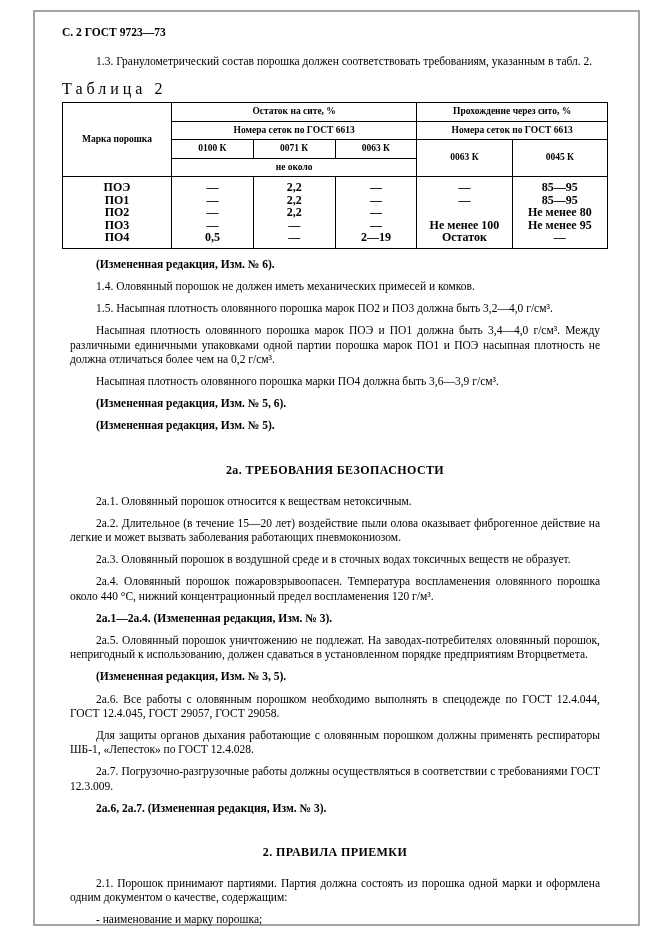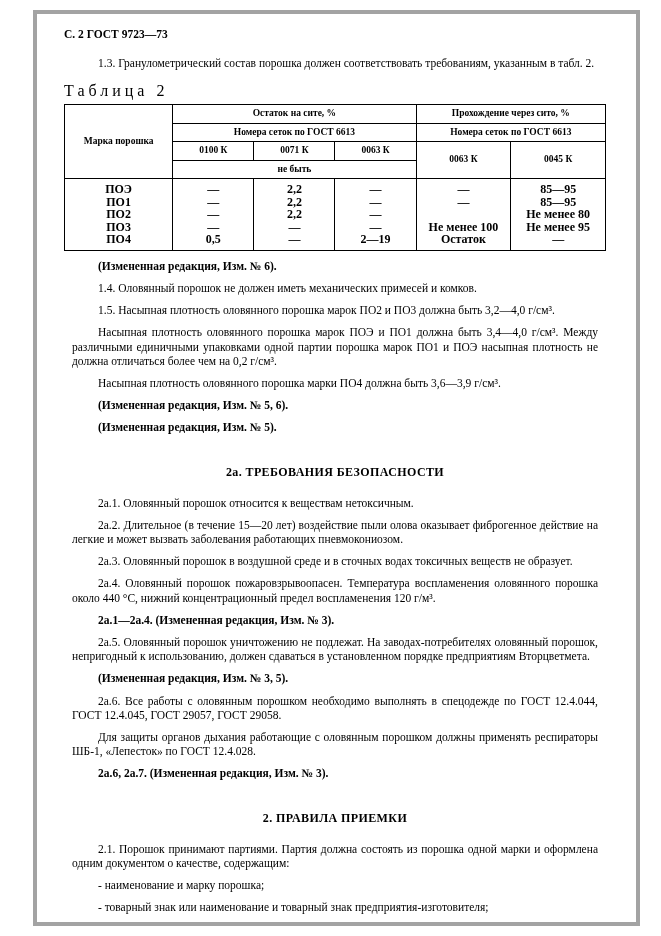--- a/index.html
+++ b/index.html
@@ -11,21 +11,21 @@
     overflow: hidden;
     font-family: "Liberation Serif", serif;
     color: #000;
   }
   .frame {
     position: absolute;
     left: 33px;
     top: 10px;
     width: 607px;
     height: 916px;
-    border: 4px solid #a3a3a3;
+    border: 2px solid #a3a3a3;
     box-sizing: border-box;
     padding: 14px 30px 0 27px;
   }
   .doc-header {
     font-weight: bold;
     font-size: 11.5px;
     margin-bottom: 16px;
   }
   p.para {
     margin: 8px;
@@ -110,21 +110,21 @@
         <th colspan="2">Номера сеток по ГОСТ 6613</th>
       </tr>
       <tr>
         <th>0100 К</th>
         <th>0071 К</th>
         <th>0063 К</th>
         <th rowspan="2">0063 К</th>
         <th rowspan="2">0045 К</th>
       </tr>
       <tr>
-        <th colspan="3">не быть</th>
+        <th colspan="3">не около</th>
       </tr>
     </thead>
     <tbody>
       <tr>
         <td>ПОЭ</td>
         <td>—</td>
         <td>2,2</td>
         <td>—</td>
         <td>—</td>
         <td>85—95</td>
@@ -176,20 +176,21 @@
 
   <p class="para">2а.1. Оловянный порошок относится к веществам нетоксичным.</p>
   <p class="para">2а.2. Длительное (в течение 15—20 лет) воздействие пыли олова оказывает фиброгенное действие на легкие и может вызвать заболевания работающих пневмокониозом.</p>
   <p class="para">2а.3. Оловянный порошок в воздушной среде и в сточных водах токсичных веществ не образует.</p>
   <p class="para">2а.4. Оловянный порошок пожаровзрывоопасен. Температура воспламенения оловянного порошка около 440 °С, нижний концентрационный предел воспламенения 120 г/м³.</p>
   <p class="para bold">2а.1—2а.4. (Измененная редакция, Изм. № 3).</p>
   <p class="para">2а.5. Оловянный порошок уничтожению не подлежат. На заводах-потребителях оловянный порошок, непригодный к использованию, должен сдаваться в установленном порядке предприятиям Вторцветмета.</p>
   <p class="para bold">(Измененная редакция, Изм. № 3, 5).</p>
   <p class="para">2а.6. Все работы с оловянным порошком необходимо выполнять в спецодежде по ГОСТ 12.4.044, ГОСТ 12.4.045, ГОСТ 29057, ГОСТ 29058.</p>
   <p class="para">Для защиты органов дыхания работающие с оловянным порошком должны применять респираторы ШБ-1, «Лепесток» по ГОСТ 12.4.028.</p>
+  <p class="para">2а.7. Погрузочно-разгрузочные работы должны осуществляться в соответствии с требованиями ГОСТ 12.3.009.</p>
   <p class="para bold">2а.6, 2а.7. (Измененная редакция, Изм. № 3).</p>
 
   <div class="section-heading">2. ПРАВИЛА ПРИЕМКИ</div>
 
   <p class="para">2.1. Порошок принимают партиями. Партия должна состоять из порошка одной марки и оформлена одним документом о качестве, содержащим:</p>
   <p class="para">- наименование и марку порошка;</p>
   <p class="para">- товарный знак или наименование и товарный знак предприятия-изготовителя;</p>
 
 </div>
 

